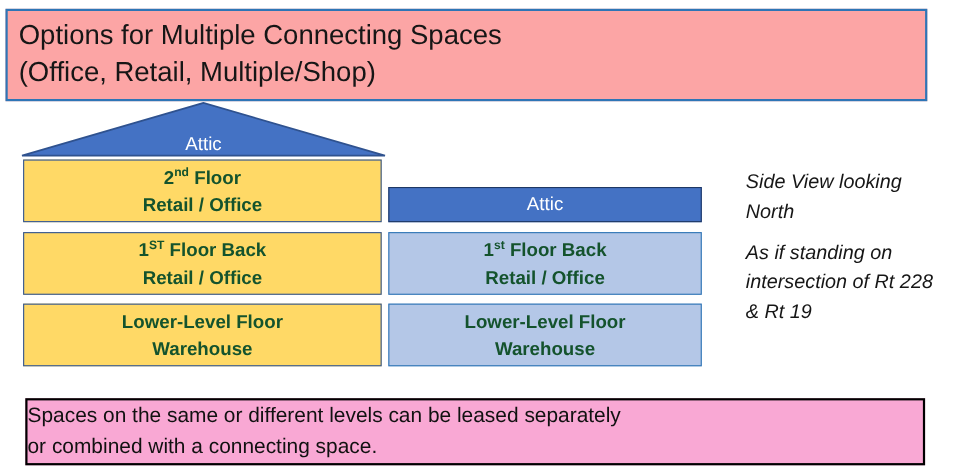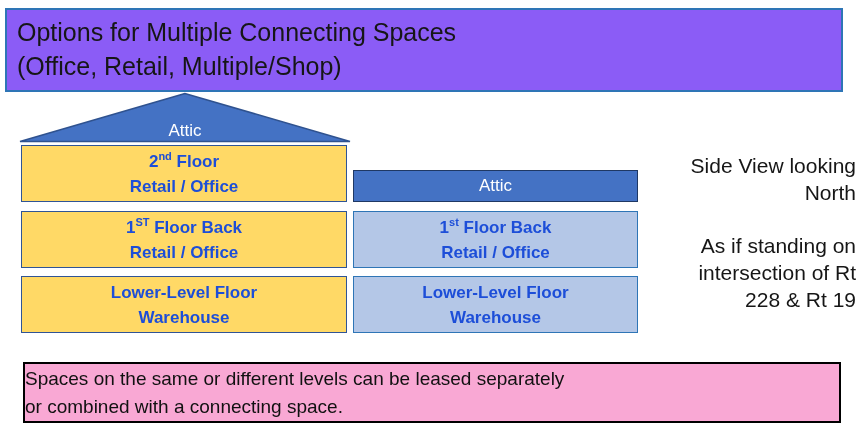--- a/index.html
+++ b/index.html
@@ -15,55 +15,55 @@
     --text:#1a1a1a;
   }
   *{margin:0;padding:0;box-sizing:border-box;}
   html,body{background:#fff;}
   body{font-family:"Liberation Sans",sans-serif;color:var(--text);}
   .canvas{
     position:relative;width:867px;height:430px;background:#ffffff;overflow:hidden;
   }
   .title-box{
     position:absolute;left:5px;top:8px;width:838px;height:84px;
-    border:2px solid var(--title-border);background:#8b5cf6;
+    border:2px solid var(--title-border);background:#fca5a5;
     padding:5px 10px 0 10px;
   }
   .title-line{font-size:25px;line-height:34px;color:#161616;}
   .roof{position:absolute;left:18px;top:92px;width:334px;height:51px;}
   .roof svg{display:block;width:100%;height:100%;}
   .roof-label{
     position:absolute;left:0;bottom:2px;width:100%;text-align:center;
     color:#ffffff;font-size:17px;line-height:20px;
   }
   .box{
     position:absolute;display:flex;flex-direction:column;justify-content:center;
-    text-align:center;font-weight:bold;font-size:17px;line-height:25px;color:#1d4ed8;
+    text-align:center;font-weight:bold;font-size:17px;line-height:25px;color:#14532d;
   }
   .box.yellow{
     left:21px;width:326px;height:57px;
     background:var(--yellow);border:1.5px solid var(--yellow-border);
   }
   .box.lightblue{
     left:353px;width:285px;height:57px;
     background:var(--light-blue);border:1.5px solid var(--light-border);justify-content:center;
   }
   .attic-bar{
     position:absolute;left:353px;top:170px;width:285px;height:32px;
     background:var(--blue);border:1.5px solid var(--attic-border);
     display:flex;align-items:center;justify-content:center;
     color:#ffffff;font-size:17px;
   }
   .row1{top:145px;} .row2{top:211px;} .row3{top:276px;}
   sup{font-size:11px;vertical-align:super;line-height:0;}
   .side-notes{
     position:absolute;left:678px;top:152px;width:178px;
-    font-size:21px;line-height:27px;color:#161616;text-align:right;
+    font-style:italic;font-size:18px;line-height:27px;color:#161616;
   }
-  .side-note-2{margin-top:26px;}
+  .side-note-2{margin-top:10px;}
   .footer-box{
     position:absolute;left:23px;top:362px;width:818px;height:61px;
     border:2px solid var(--footer-border);background:#f9a8d4;
     display:flex;flex-direction:column;justify-content:center;
     text-align:left;font-size:19px;line-height:28px;color:#111;
     font-stretch:condensed;
   }
 </style>
 </head>
 <body>

